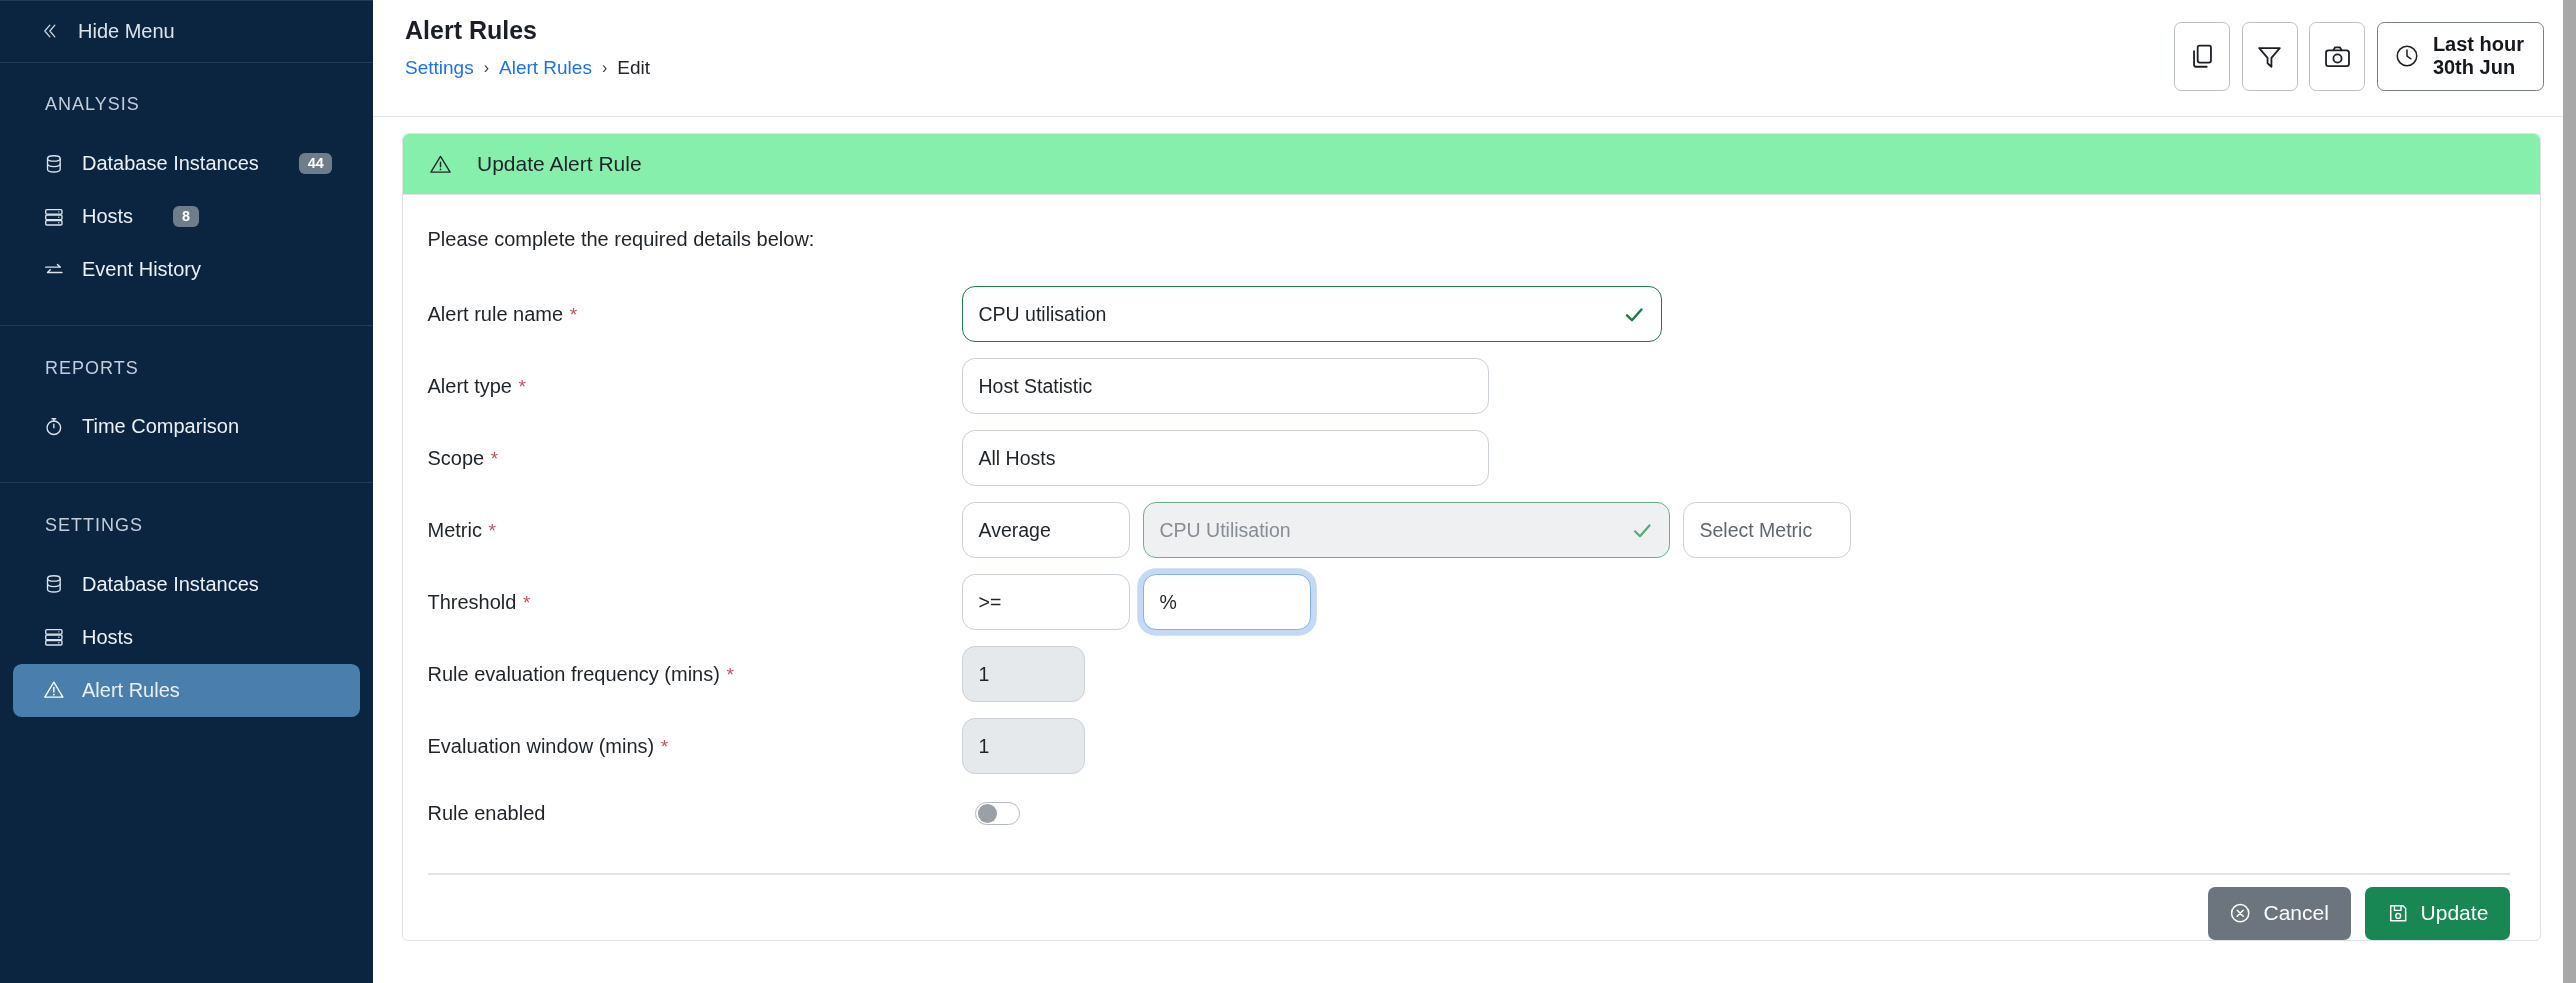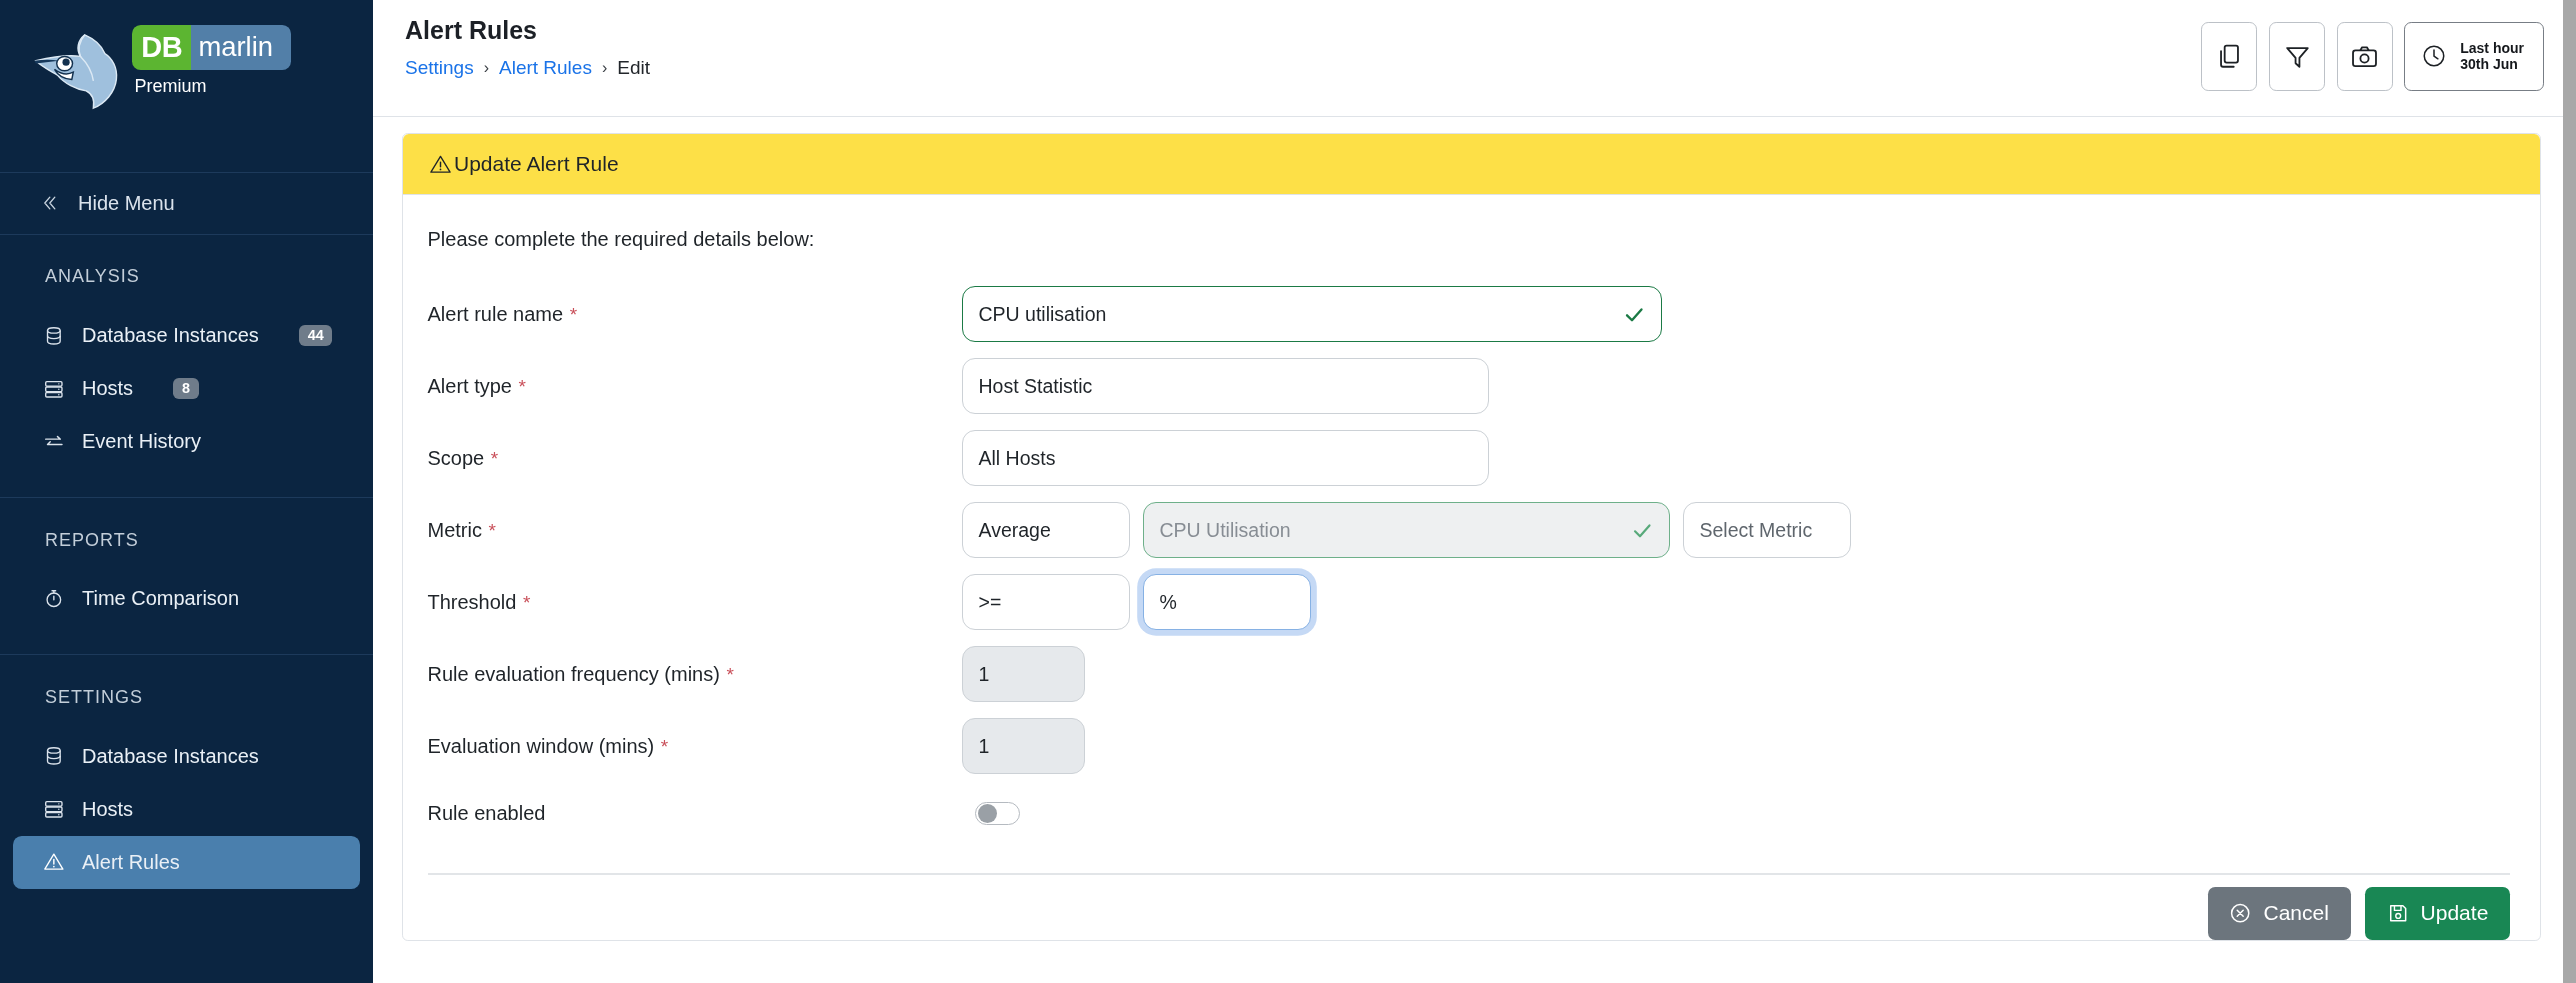--- a/index.html
+++ b/index.html
@@ -96,28 +96,28 @@
     background: #ffffff; display: flex; align-items: center; justify-content: center;
     cursor: pointer;
   }
   .tool-btn svg { width: 29px; height: 29px; }
   .time-btn {
     height: 69px; border: 0.7px solid #777d85; border-radius: 7.2px; background: #ffffff;
     display: flex; align-items: center; gap: 13px; padding: 0 19px 0 16px; cursor: pointer;
   }
   .time-btn .clock { width: 26px; height: 26px; flex: 0 0 26px; }
   .time-lines { display: flex; flex-direction: column; line-height: 1.16; }
-  .time-lines span { font-size: 14px; font-weight: bold; color: #15181c; white-space: nowrap; }
+  .time-lines span { font-size: 20px; font-weight: bold; color: #15181c; white-space: nowrap; }
 
   
   .content { flex: 1; padding: 16px 35px 0 29px; overflow: hidden; }
   .card { border: 0.7px solid #dfe3e8; border-radius: 5.8px; background:#ffffff; }
   .card-head {
-    background: #fde047; border-bottom: 0.7px solid #dfe3e8;
-    height: 61px; display: flex; align-items: center; gap: 2px; padding-left: 26px;
+    background: #86efac; border-bottom: 0.7px solid #dfe3e8;
+    height: 61px; display: flex; align-items: center; gap: 25px; padding-left: 26px;
     border-radius: 5.8px 5.8px 0 0;
   }
   .card-head svg { width: 23px; height: 23px; }
   .card-head-title { font-size: 21px; color: #1f2429; }
   .card-body { padding: 33px 30px 0 24.5px; }
   .intro { font-size: 20px; color: #1f2429; margin-bottom: 27.4px; }
 
   .frow { display: flex; align-items: center; min-height: 72px; }
   .flabel {
     width: 534px; flex: 0 0 534px; font-size: 20px; color: #1f2429;
@@ -167,40 +167,20 @@
     background: #a8a8a8;
   }
 </style>
 </head>
 <body>
 
 <div class="app">
 
   <aside class="sidebar">
 
-    <div class="logo-area">
-      <svg class="logo-fish" viewBox="0 0 128 118">
-        <path d="M4 44 C30 38 52 36 66 38 C60 28 62 16 72 8 C86 14 96 24 100 34
-                 C110 40 118 54 116 70 C114 88 100 104 84 110 C86 98 82 90 74 86
-                 C60 84 44 76 34 64 C24 58 12 52 4 44 Z" fill="#9fc0dd" stroke="#dce9f4" stroke-width="2"></path>
-        <path d="M66 38 C74 46 82 58 84 72" fill="none" stroke="#dce9f4" stroke-width="2"></path>
-        <path d="M72 8 C64 18 62 28 66 38" fill="none" stroke="#dce9f4" stroke-width="2"></path>
-        <ellipse cx="44" cy="48" rx="11" ry="10" fill="#ffffff" stroke="#13314f" stroke-width="2"></ellipse>
-        <ellipse cx="46" cy="46" rx="5" ry="5" fill="#13314f"></ellipse>
-        <path d="M30 56 C38 62 48 64 56 60 L54 70 C44 70 34 64 30 56 Z" fill="#ffffff" stroke="#13314f" stroke-width="2"></path>
-        <path d="M2 44 C14 42 26 42 36 44 L4 48 Z" fill="#16395c"></path>
-      </svg>
-      <div class="logo-text-wrap">
-        <div class="logo-badge">
-          <div class="logo-db">DB</div>
-          <div class="logo-marlin">marlin</div>
-        </div>
-        <div class="logo-premium">Premium</div>
-      </div>
-    </div>
 
     <div class="sb-divider"></div>
 
     <div class="hide-menu">
       <svg class="chev" viewBox="0 0 24 24">
         <path d="M13 5 L7 12 L13 19 M19 5 L13 12 L19 19" fill="none" stroke="#c8d3de" stroke-width="1.6" stroke-linecap="round" stroke-linejoin="round"></path>
       </svg>
       <span class="hide-menu-label">Hide Menu</span>
     </div>
 

